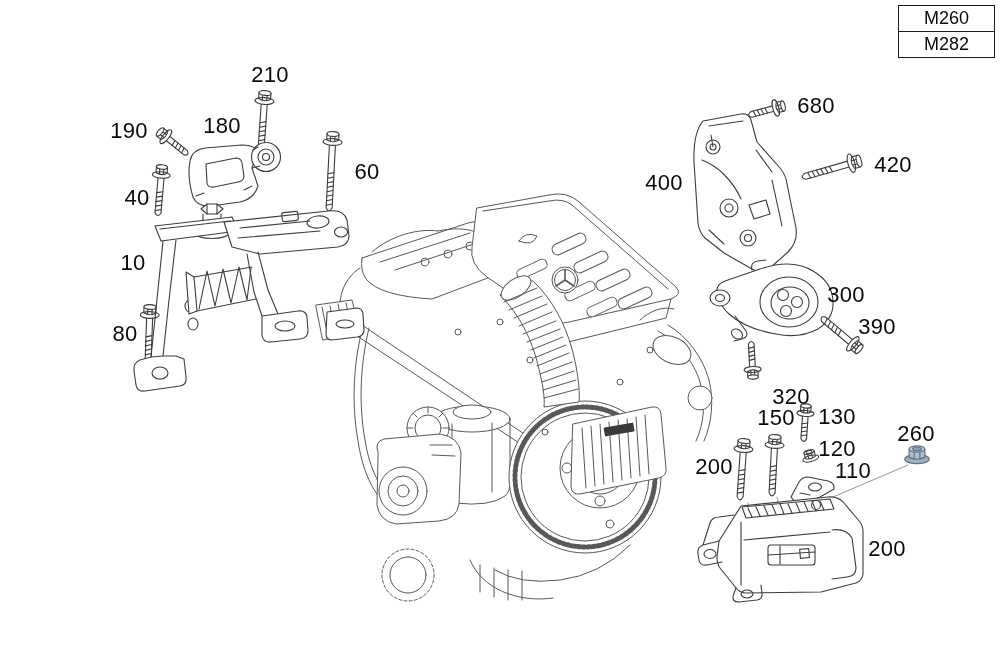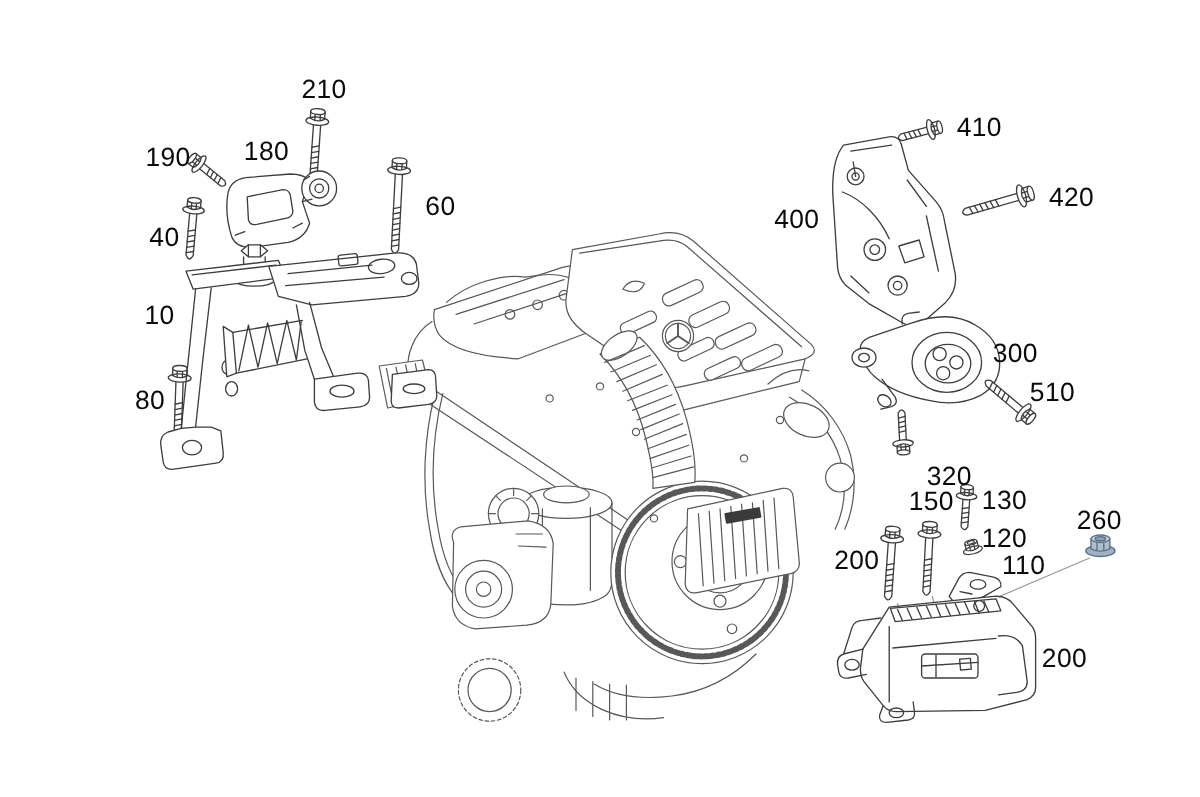--- a/index.html
+++ b/index.html
@@ -313,34 +313,38 @@
       <g transform="translate(917,449) scale(1.35)" stroke="#5f7387" stroke-width="0.9">
         <ellipse cx="0" cy="7.5" rx="9" ry="3.4" fill="#9fb1c2"></ellipse>
         <path d="M-5.8,0 L-5.8,6.2 Q0,9 5.8,6.2 L5.8,0 Z" fill="#aebfce"></path>
         <path d="M-2.1,1 L-2.1,7.1 M2.1,1 L2.1,7.1"></path>
         <ellipse cx="0" cy="0" rx="5.8" ry="2.3" fill="#c6d2dd"></ellipse>
         <ellipse cx="0" cy="0" rx="3.2" ry="1.3" fill="#8fa2b5"></ellipse>
       </g>
     </g>
   </svg>
 
+  <div class="code-box">
+    <div class="code-cell">M260</div>
+    <div class="code-cell">M282</div>
+  </div>
 
   <div style="position:absolute;left:0;top:0;width:1000px;height:664px;pointer-events:none;">
       <div class="callout" style="left: 270px; top: 75px; pointer-events: auto;">210</div>
-      <div class="callout" style="left: 140px; top: 131px; pointer-events: auto; text-align: right;">190</div>
+      <div class="callout" style="left: 129px; top: 131px; pointer-events: auto; text-align: right;">190</div>
       <div class="callout" style="left: 222px; top: 126px; pointer-events: auto;">180</div>
       <div class="callout" style="left: 137px; top: 198px; pointer-events: auto;">40</div>
       <div class="callout" style="left: 367px; top: 172px; pointer-events: auto;">60</div>
       <div class="callout" style="left: 133px; top: 263px; pointer-events: auto;">10</div>
       <div class="callout" style="left: 125px; top: 334px; pointer-events: auto;">80</div>
       <div class="callout" style="left: 664px; top: 183px; pointer-events: auto;">400</div>
-      <div class="callout" style="left: 816px; top: 106px; pointer-events: auto;">410</div>
+      <div class="callout" style="left: 816px; top: 106px; pointer-events: auto;">680</div>
       <div class="callout" style="left: 893px; top: 165px; pointer-events: auto;">420</div>
       <div class="callout" style="left: 846px; top: 295px; pointer-events: auto;">300</div>
-      <div class="callout" style="left: 877px; top: 327px; pointer-events: auto;">510</div>
+      <div class="callout" style="left: 877px; top: 327px; pointer-events: auto;">390</div>
       <div class="callout" style="left: 791px; top: 369px; pointer-events: auto; margin-top: 28px;">320</div>
       <div class="callout" style="left: 776px; top: 418px; pointer-events: auto;">150</div>
       <div class="callout" style="left: 837px; top: 417px; pointer-events: auto;">130</div>
       <div class="callout" style="left: 837px; top: 449px; pointer-events: auto;">120</div>
       <div class="callout" style="left: 853px; top: 471px; pointer-events: auto;">110</div>
       <div class="callout" style="left: 714px; top: 467px; pointer-events: auto;">200</div>
       <div class="callout" style="left: 916px; top: 434px; pointer-events: auto;">260</div>
       <div class="callout" style="left: 887px; top: 549px; pointer-events: auto;">200</div>
     </div>
 </div>

